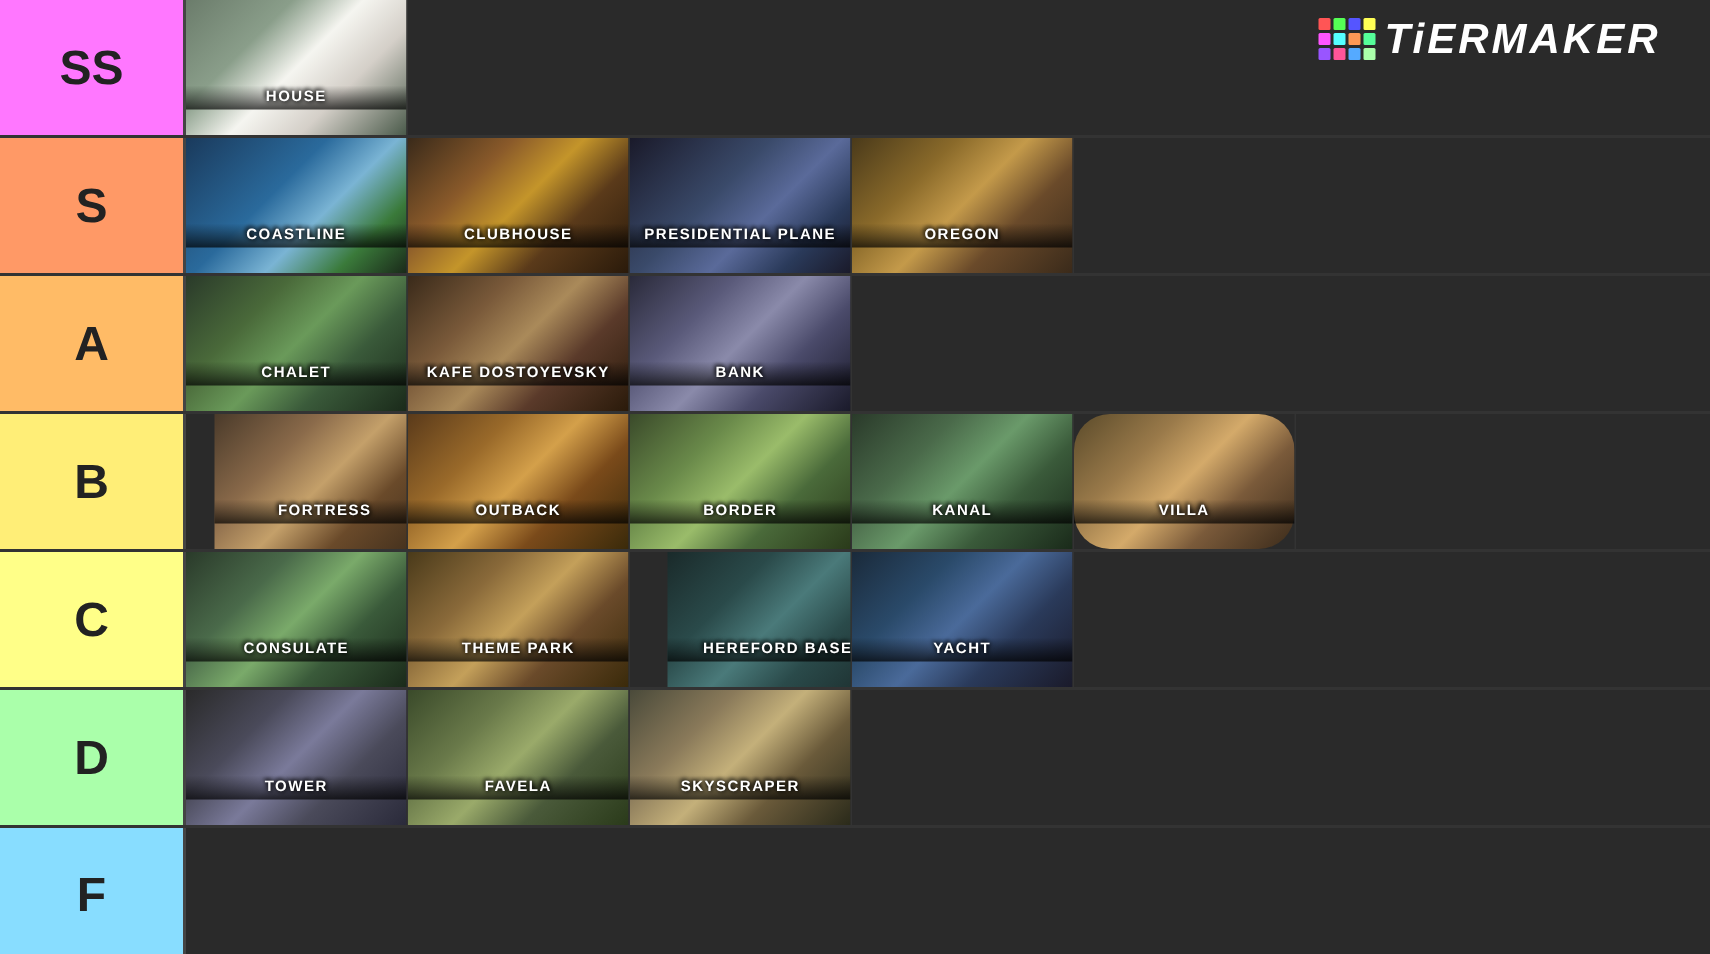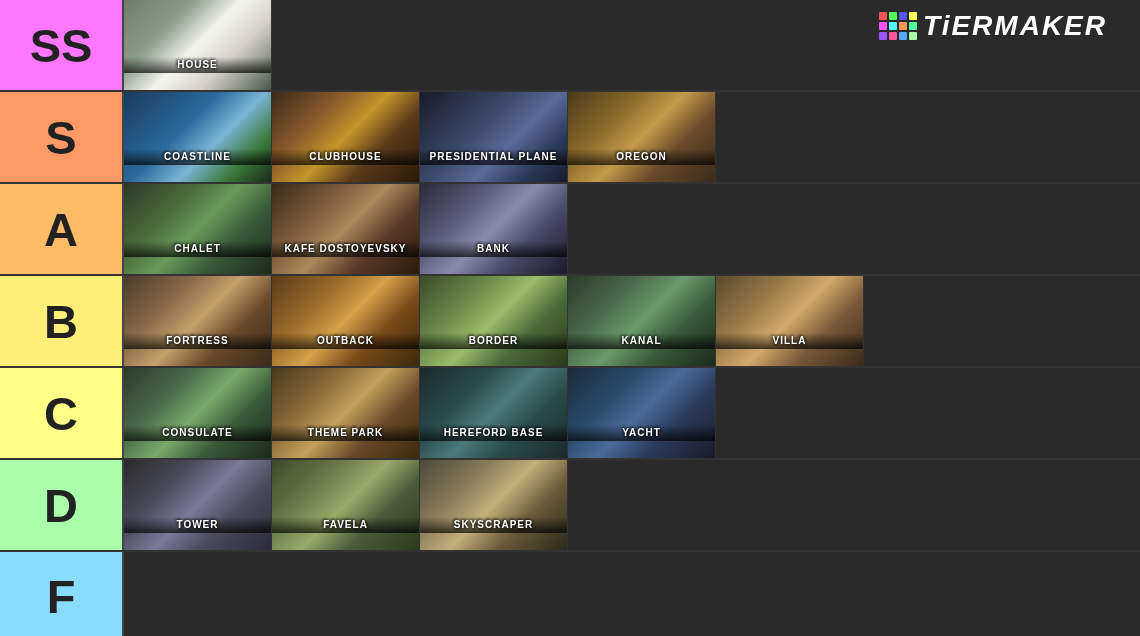--- a/index.html
+++ b/index.html
@@ -53,21 +53,21 @@
       border-bottom: 2px solid #333;
       min-height: 90px;
     }
 
     .tier-label {
       width: 122px;
       min-width: 122px;
       display: flex;
       align-items: center;
       justify-content: center;
-      font-size: 47px;
+      font-size: 32px;
       font-weight: bold;
       color: #222;
       flex-shrink: 0;
     }
 
     .tier-content {
       flex: 1;
       display: flex;
       flex-wrap: wrap;
       background: #2a2a2a;
@@ -111,28 +111,28 @@
 
     
     .map-house { background: linear-gradient(135deg, #6b7c6b 0%, #8a9e8a 30%, #f5f5f0 50%, #d4cfc8 70%, #4a5a4a 100%); }
     .map-coastline { background: linear-gradient(135deg, #1a3a5c 0%, #2a6a9c 40%, #7ab4d4 60%, #3a7a3a 80%, #1a2a1a 100%); }
     .map-clubhouse { background: linear-gradient(135deg, #3a2a1a 0%, #8a5a2a 30%, #c4952a 50%, #5a3a1a 70%, #2a1a0a 100%); }
     .map-presidential { background: linear-gradient(135deg, #1a1a2a 0%, #3a4a6a 40%, #5a6a9a 60%, #2a3a5a 80%, #1a1a2a 100%); }
     .map-oregon { background: linear-gradient(135deg, #4a3a1a 0%, #8a6a2a 30%, #c49a4a 50%, #6a4a2a 70%, #3a2a1a 100%); }
     .map-chalet { background: linear-gradient(135deg, #2a3a2a 0%, #4a6a3a 30%, #6a9a5a 50%, #3a5a3a 70%, #1a2a1a 100%); }
     .map-kafe { background: linear-gradient(135deg, #3a2a1a 0%, #7a5a3a 30%, #aa8a5a 50%, #5a3a2a 70%, #2a1a0a 100%); }
     .map-bank { background: linear-gradient(135deg, #2a2a3a 0%, #5a5a7a 30%, #8a8aaa 50%, #4a4a6a 70%, #1a1a2a 100%); padding-left: 16px; }
-    .map-fortress { background: linear-gradient(135deg, #4a3a2a 0%, #8a6a4a 30%, #c4a06a 50%, #6a4a2a 70%, #3a2a1a 100%); }
+    .map-fortress { background: linear-gradient(135deg, #4a3a2a 0%, #8a6a4a 30%, #c4a06a 50%, #6a4a2a 70%, #3a2a1a 100%); margin-left: 19px; }
     .map-outback { background: linear-gradient(135deg, #5a3a1a 0%, #9a6a2a 30%, #d4a04a 50%, #7a4a1a 70%, #3a2a0a 100%); padding-left: 43px; }
     .map-border { background: linear-gradient(135deg, #3a4a2a 0%, #6a8a4a 30%, #9abc6a 50%, #4a6a3a 70%, #2a3a1a 100%); }
     .map-kanal { background: linear-gradient(135deg, #2a3a2a 0%, #4a6a4a 30%, #6a9a6a 50%, #3a5a3a 70%, #1a2a1a 100%); }
-    .map-villa { background: linear-gradient(135deg, #5a4a2a 0%, #9a7a4a 30%, #d4aa6a 50%, #7a5a3a 70%, #3a2a1a 100%); }
+    .map-villa { background: linear-gradient(135deg, #5a4a2a 0%, #9a7a4a 30%, #d4aa6a 50%, #7a5a3a 70%, #3a2a1a 100%); border-radius: 24px; }
     .map-consulate { background: linear-gradient(135deg, #2a3a2a 0%, #4a6a4a 30%, #7aaa6a 50%, #3a5a3a 70%, #1a2a1a 100%); }
     .map-themepark { background: linear-gradient(135deg, #4a3a1a 0%, #8a6a3a 30%, #c4a05a 50%, #6a4a2a 70%, #3a2a0a 100%); }
-    .map-hereford { background: linear-gradient(135deg, #1a2a2a 0%, #2a4a4a 30%, #4a7a7a 50%, #2a4a4a 70%, #1a2a2a 100%); }
+    .map-hereford { background: linear-gradient(135deg, #1a2a2a 0%, #2a4a4a 30%, #4a7a7a 50%, #2a4a4a 70%, #1a2a2a 100%); margin-left: 25px; }
     .map-yacht { background: linear-gradient(135deg, #1a2a3a 0%, #2a4a6a 30%, #4a6a9a 50%, #2a3a5a 70%, #1a1a2a 100%); padding-left: 16px; }
     .map-tower { background: linear-gradient(135deg, #2a2a2a 0%, #4a4a5a 30%, #7a7a9a 50%, #4a4a5a 70%, #2a2a3a 100%); }
     .map-favela { background: linear-gradient(135deg, #3a4a2a 0%, #6a7a4a 30%, #9aaa6a 50%, #4a5a3a 70%, #2a3a1a 100%); }
     .map-skyscraper { background: linear-gradient(135deg, #4a4a3a 0%, #8a7a5a 30%, #c4b07a 50%, #6a5a3a 70%, #2a2a1a 100%); }
   </style>
 </head>
 <body>
 
 <div class="page-wrapper">
 

